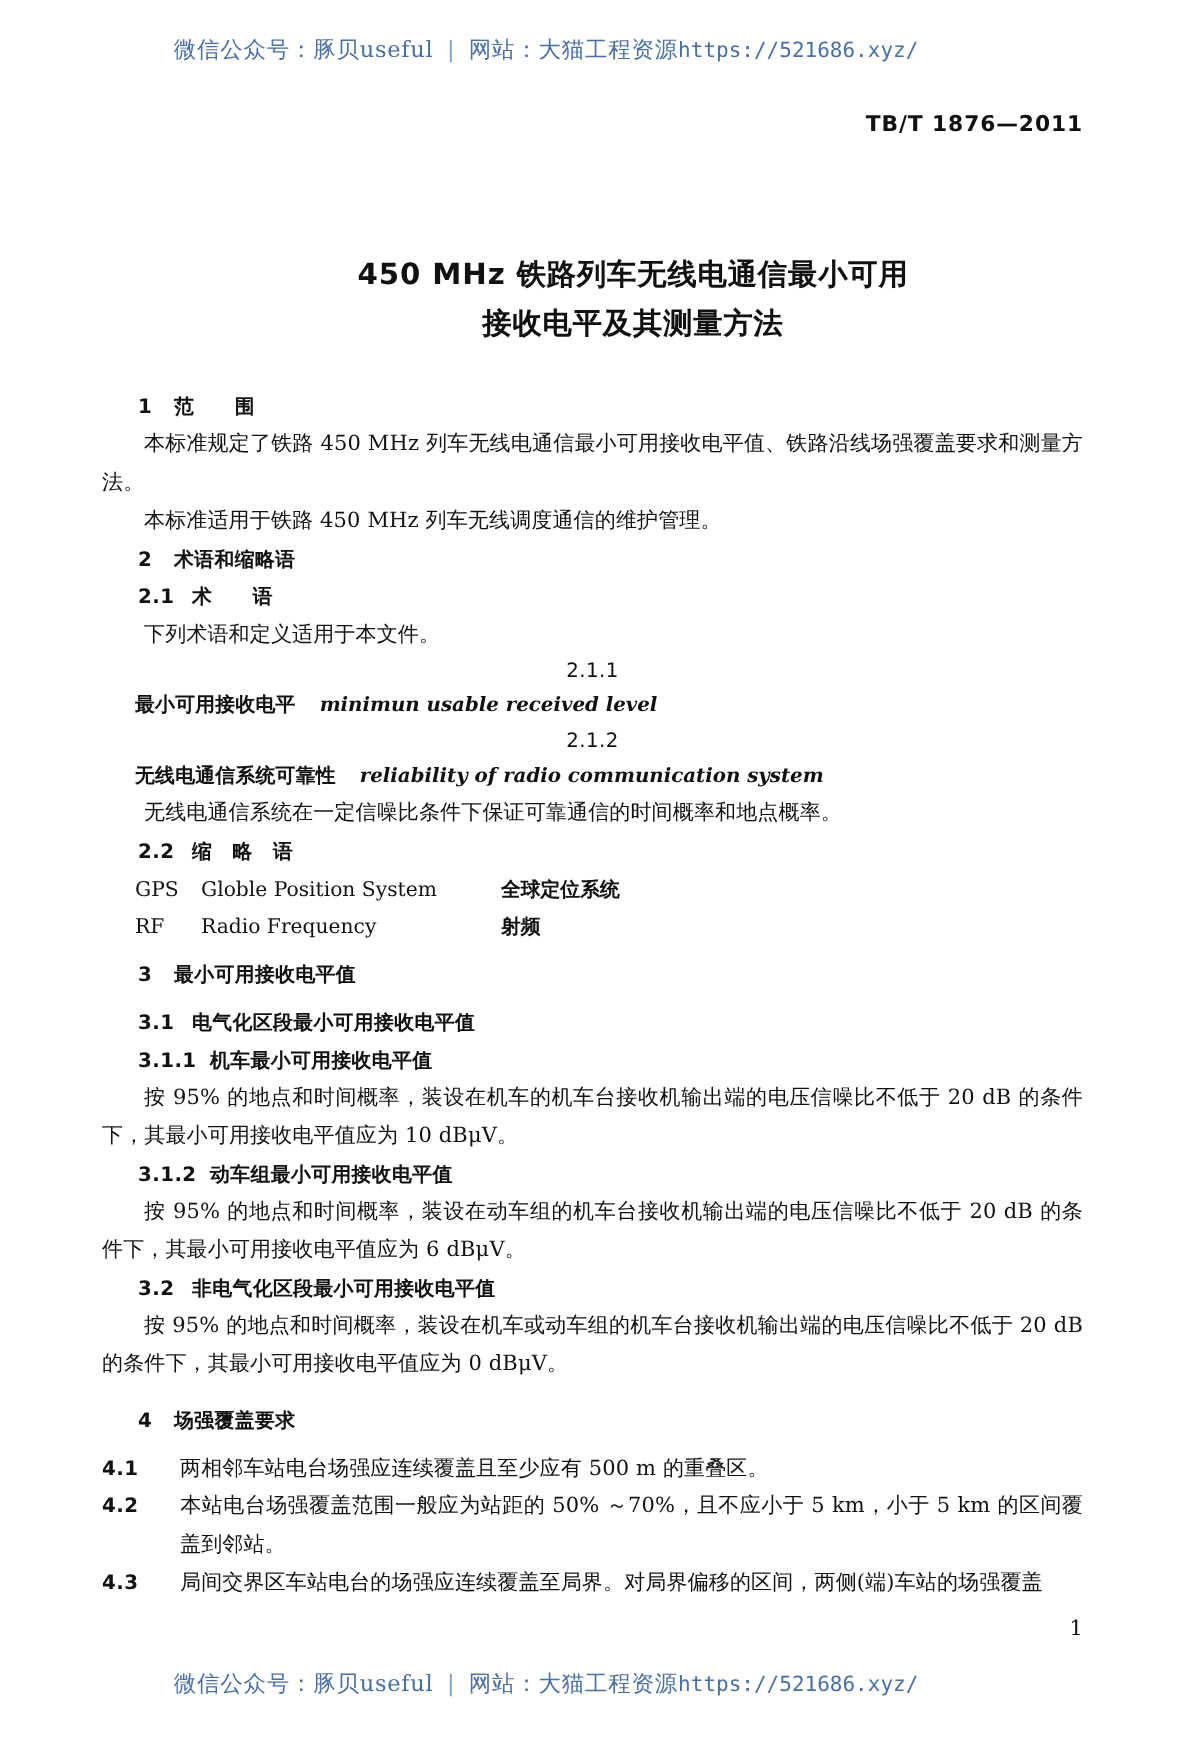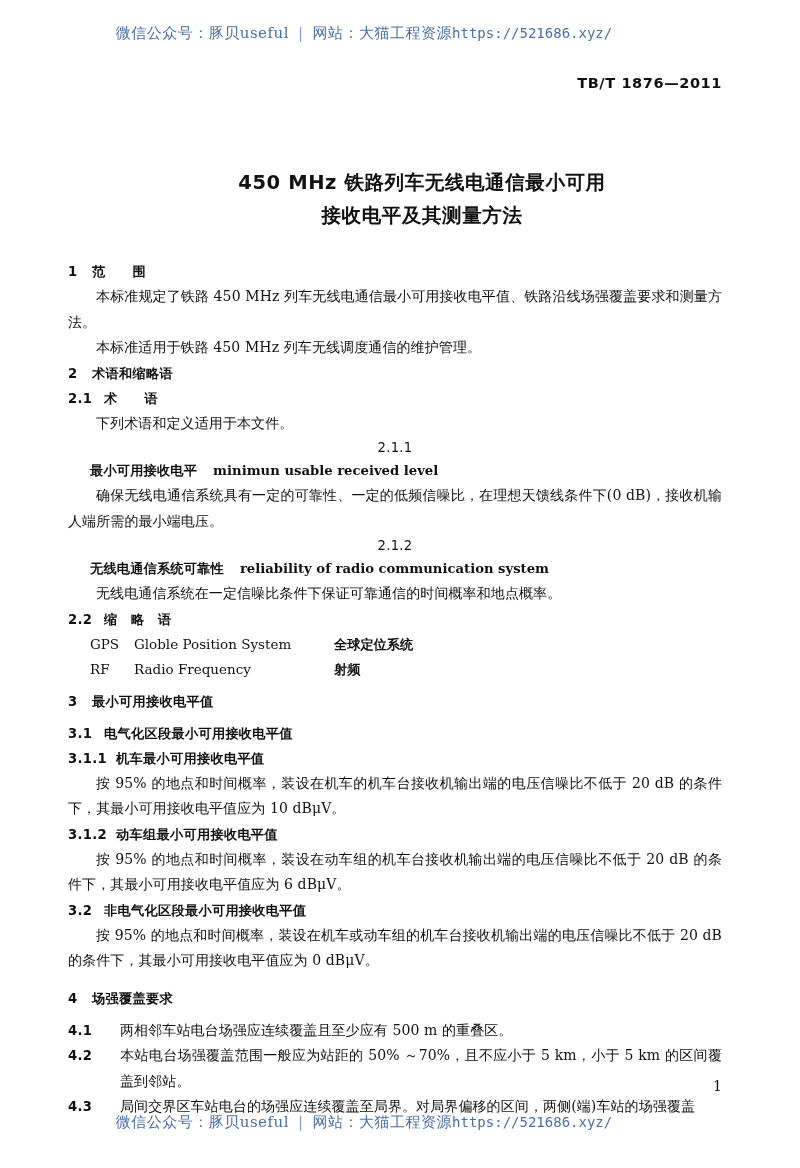--- a/index.html
+++ b/index.html
@@ -84,20 +84,21 @@
   }
 
   
   .hd {
     font-family: "DejaVu Sans", "Liberation Sans", sans-serif;
     font-weight: bold;
     font-size: 13.2px;
     line-height: 25px;
     letter-spacing: 0.3px;
     white-space: nowrap;
+    margin-left: 24px;
   }
   .hd .num {
     display: inline-block;
     font-family: "DejaVu Sans", "Liberation Sans", sans-serif;
     font-weight: bold;
   }
   .hd.lvl1 .num { width: 24px; }
   .hd.lvl2 .num { width: 36px; }
   .hd.lvl3 .num { width: 48px; }
   .hd .ttl { display: inline-block; }
@@ -119,20 +120,21 @@
     font-size: 13.2px;
     line-height: 24px;
     padding-left: 22px;
     letter-spacing: 0.2px;
   }
   .term .en {
     font-family: "DejaVu Serif", "Liberation Serif", serif;
     font-weight: bold;
     padding-left: 16px;
     letter-spacing: 0px;
+    font-style: italic;
   }
 
   
   .p {
     font-size: 14px;
     line-height: 25.5px;
     text-indent: 28px;
     text-align: justify;
     text-justify: inter-ideograph;
     letter-spacing: 0.1px;
@@ -215,21 +217,20 @@
     <div class="p">本标准规定了铁路 450 MHz 列车无线电通信最小可用接收电平值、铁路沿线场强覆盖要求和测量方法。</div>
     <div class="p">本标准适用于铁路 450 MHz 列车无线调度通信的维护管理。</div>
 
     <div class="hd lvl1"><span class="num">2</span><span class="ttl">术语和缩略语</span></div>
 
     <div class="hd lvl2"><span class="num">2.1</span><span class="ttl">术　　语</span></div>
     <div class="p">下列术语和定义适用于本文件。</div>
 
     <div class="termnum">2.1.1</div>
     <div class="term"><span>最小可用接收电平</span><span class="en">minimun usable received level</span></div>
-    <div class="p">确保无线电通信系统具有一定的可靠性、一定的低频信噪比，在理想天馈线条件下(0 dB)，接收机输人端所需的最小端电压。</div>
 
     <div class="termnum">2.1.2</div>
     <div class="term"><span>无线电通信系统可靠性</span><span class="en">reliability of radio communication system</span></div>
     <div class="p">无线电通信系统在一定信噪比条件下保证可靠通信的时间概率和地点概率。</div>
 
     <div class="hd lvl2"><span class="num">2.2</span><span class="ttl">缩　略　语</span></div>
     <div class="abbr-row"><span class="ab-key">GPS</span><span class="ab-en">Globle Position System</span><span class="ab-cn">全球定位系统</span></div>
     <div class="abbr-row"><span class="ab-key">RF</span><span class="ab-en">Radio Frequency</span><span class="ab-cn">射频</span></div>
 
     <div class="sp-sm"></div>

